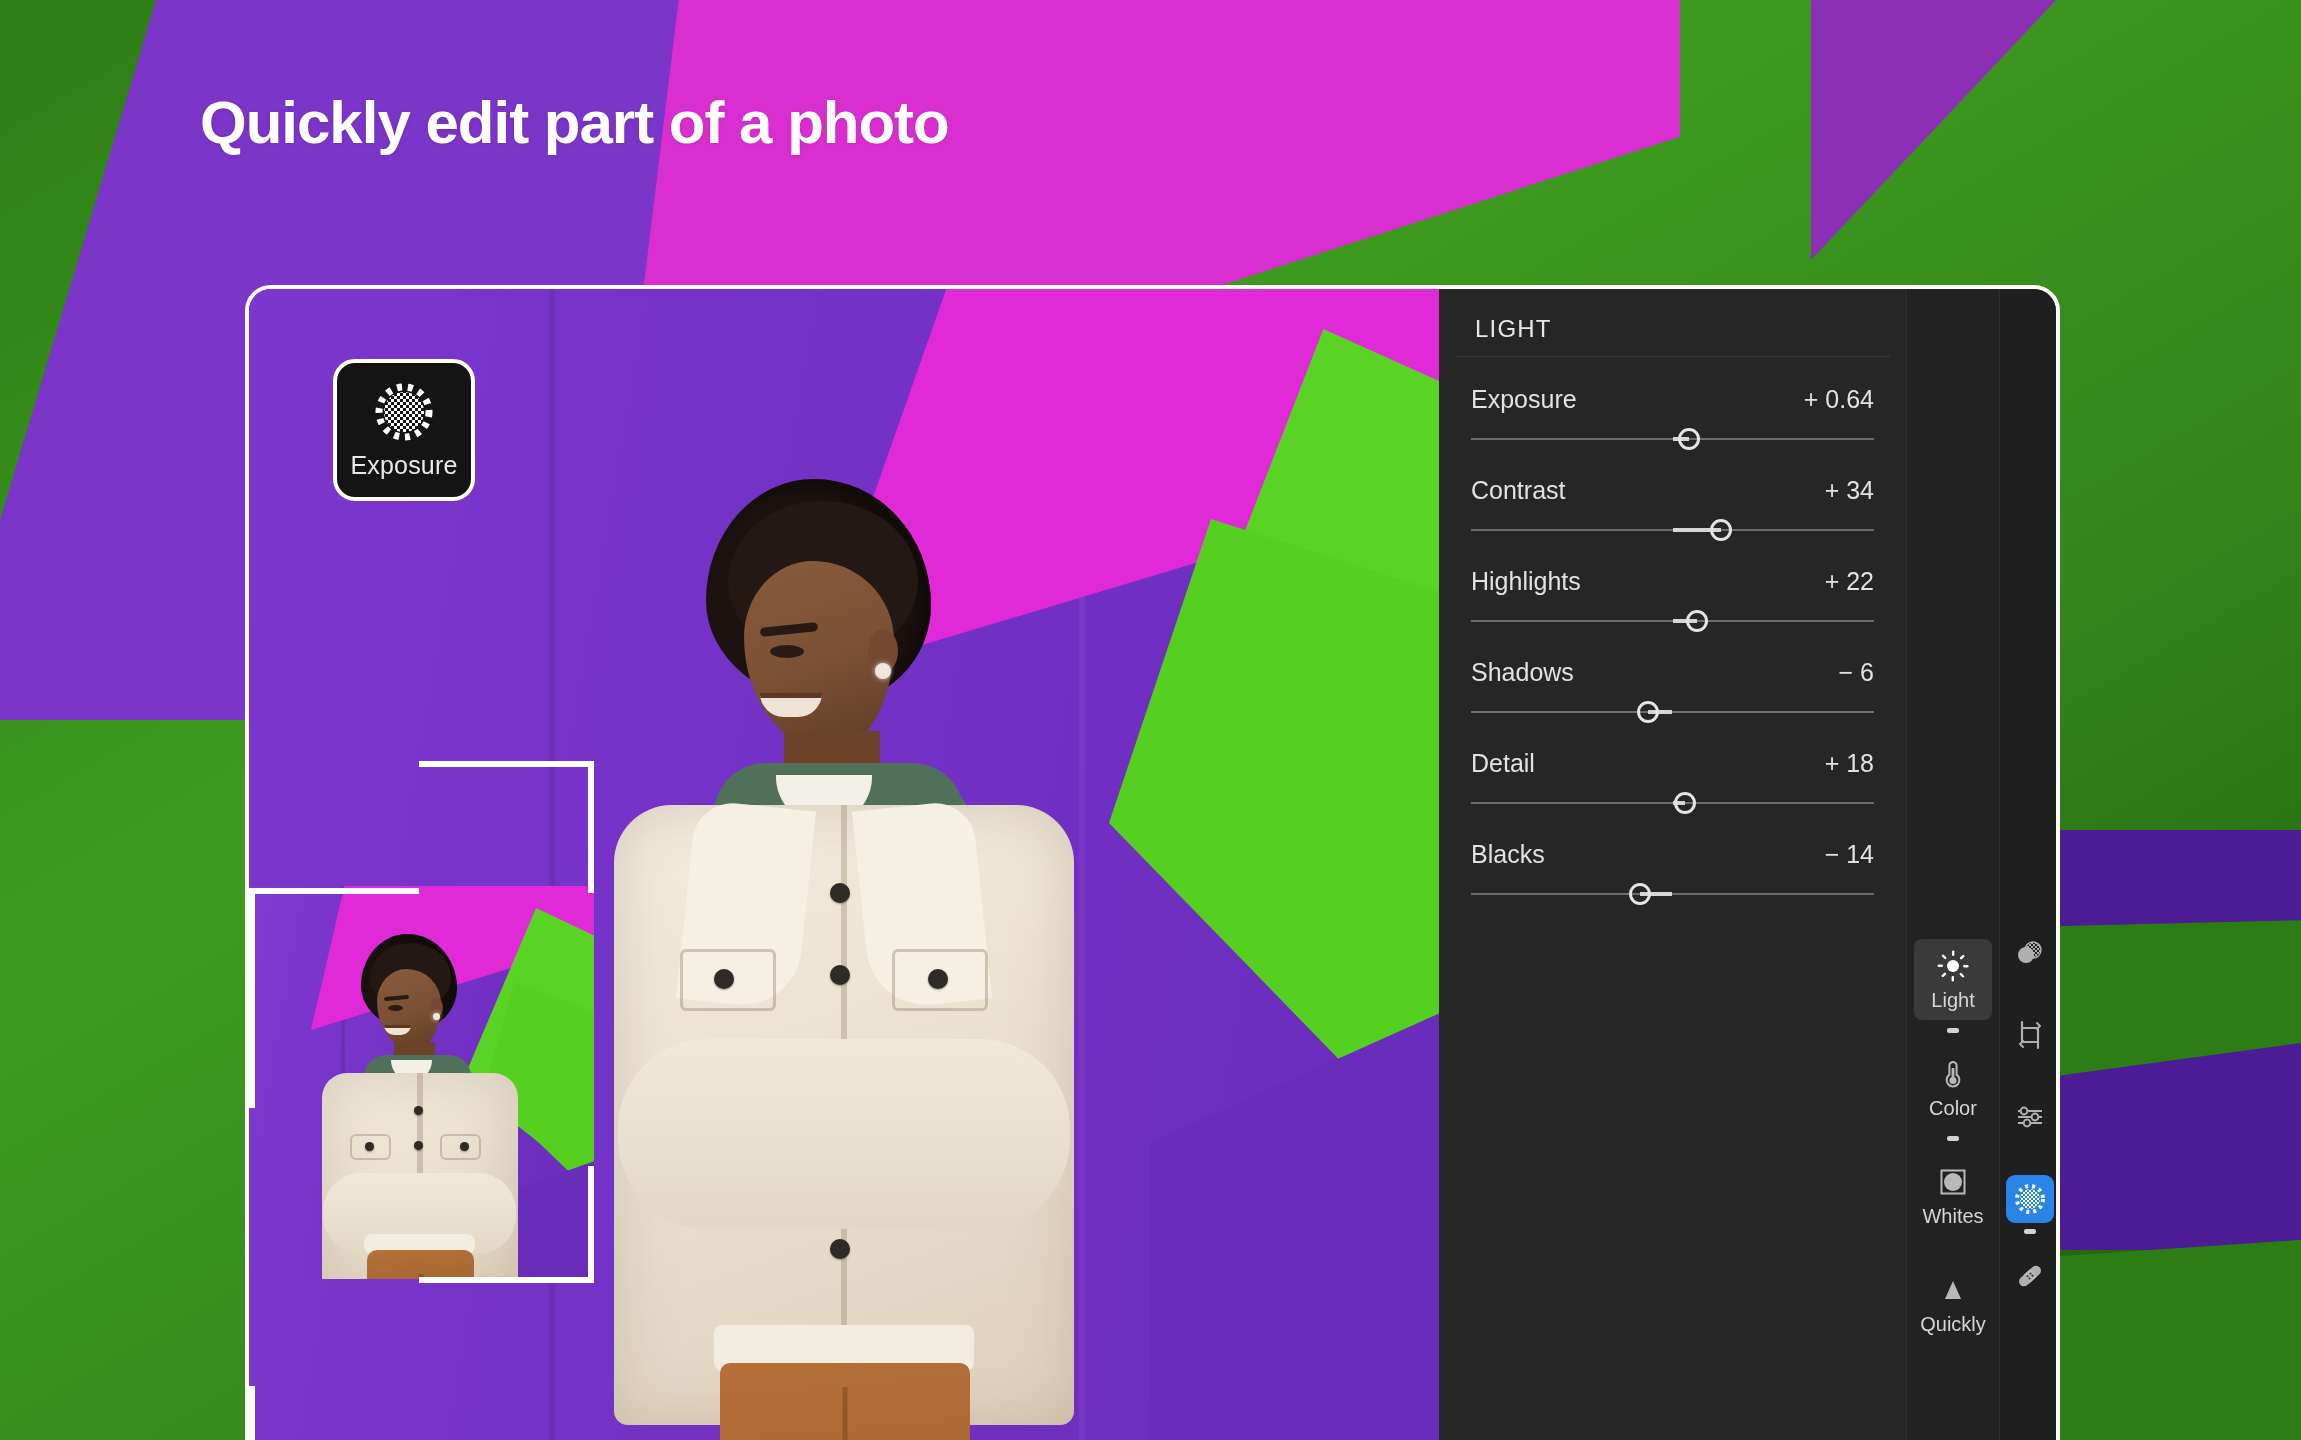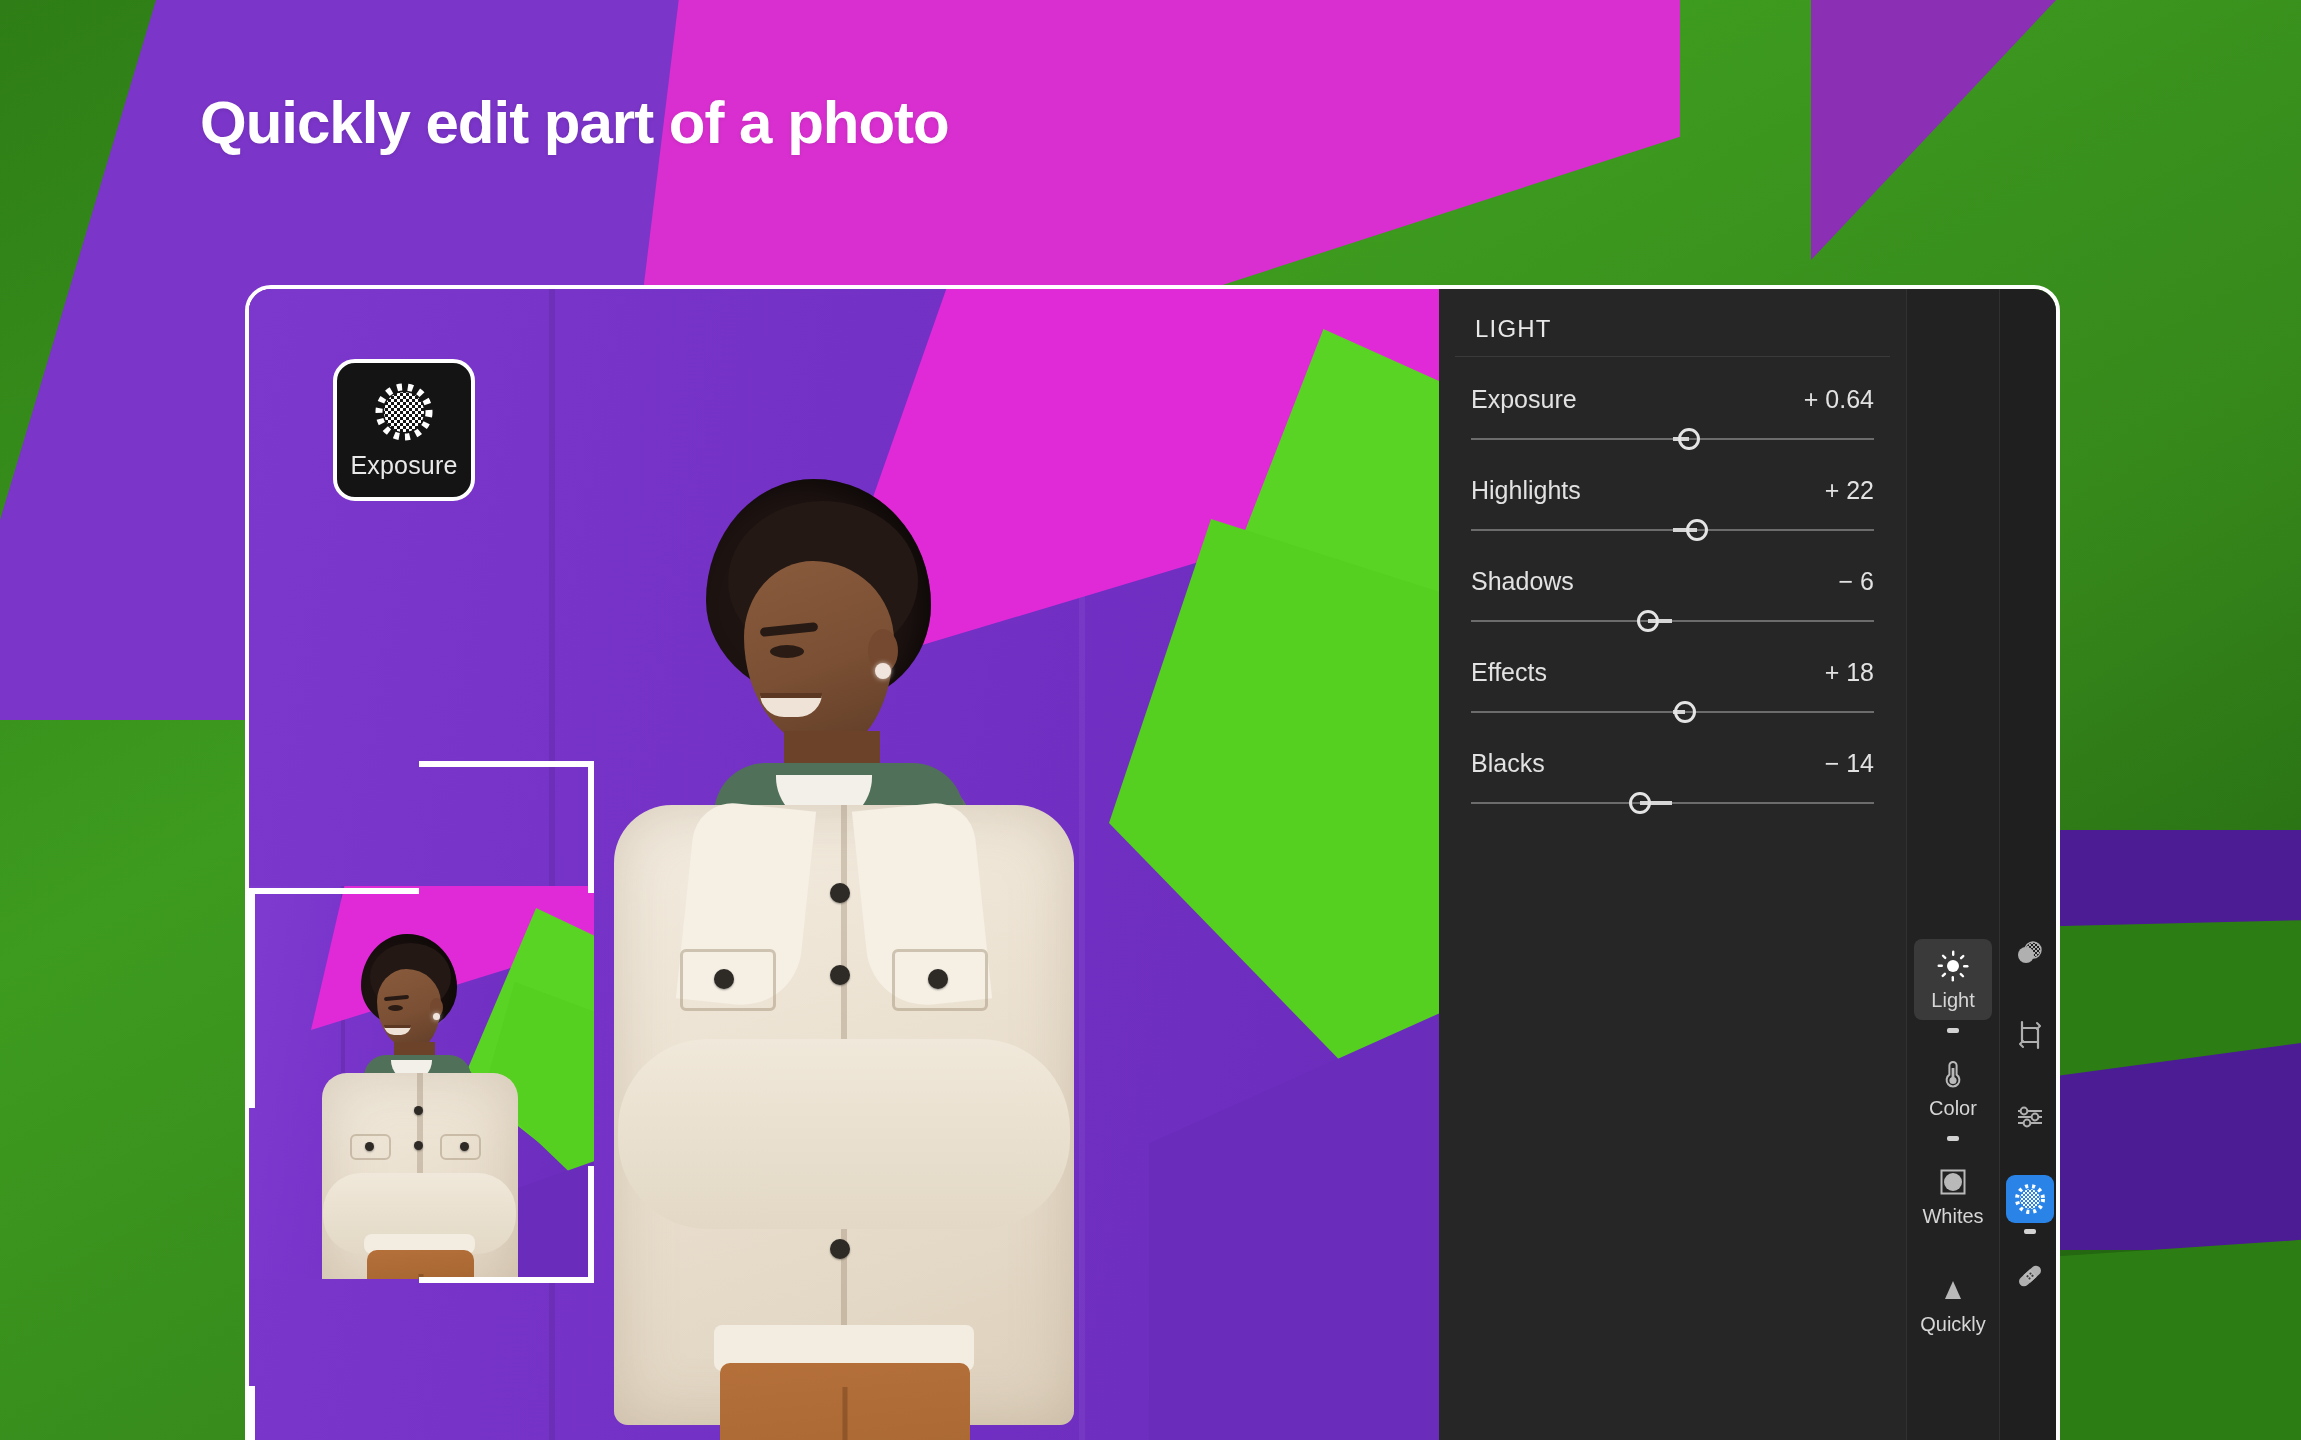--- a/index.html
+++ b/index.html
@@ -484,20 +484,31 @@
               <span class="slider-value">+ 0.64</span>
             </div>
             <div class="slider-track">
               <div class="rail"></div>
               <div class="fill" style="left: 50%; width: 4%;"></div>
               <div class="knob" style="left: 54%;"></div>
             </div>
           </div>
           <div class="slider-row">
             <div class="slider-top">
+              <span class="slider-label">Contrast</span>
+              <span class="slider-value">+ 34</span>
+            </div>
+            <div class="slider-track">
+              <div class="rail"></div>
+              <div class="fill" style="left: 50%; width: 12%;"></div>
+              <div class="knob" style="left: 62%;"></div>
+            </div>
+          </div>
+          <div class="slider-row">
+            <div class="slider-top">
               <span class="slider-label">Highlights</span>
               <span class="slider-value">+ 22</span>
             </div>
             <div class="slider-track">
               <div class="rail"></div>
               <div class="fill" style="left: 50%; width: 6%;"></div>
               <div class="knob" style="left: 56%;"></div>
             </div>
           </div>
           <div class="slider-row">
@@ -506,21 +517,21 @@
               <span class="slider-value">− 6</span>
             </div>
             <div class="slider-track">
               <div class="rail"></div>
               <div class="fill" style="left: 44%; width: 6%;"></div>
               <div class="knob" style="left: 44%;"></div>
             </div>
           </div>
           <div class="slider-row">
             <div class="slider-top">
-              <span class="slider-label">Effects</span>
+              <span class="slider-label">Detail</span>
               <span class="slider-value">+ 18</span>
             </div>
             <div class="slider-track">
               <div class="rail"></div>
               <div class="fill" style="left: 50%; width: 3%;"></div>
               <div class="knob" style="left: 53%;"></div>
             </div>
           </div>
           <div class="slider-row">
             <div class="slider-top">

